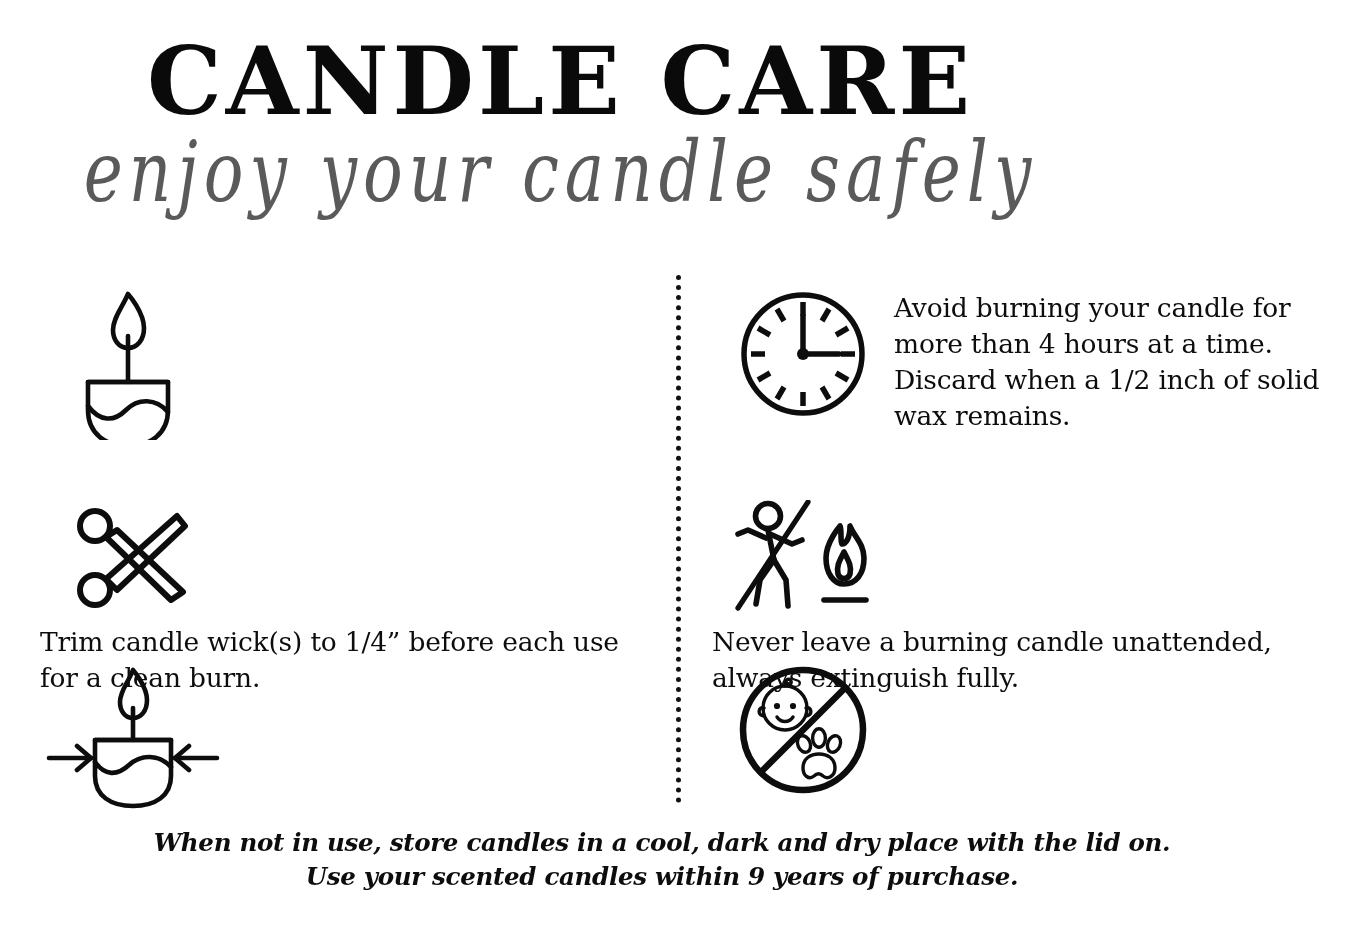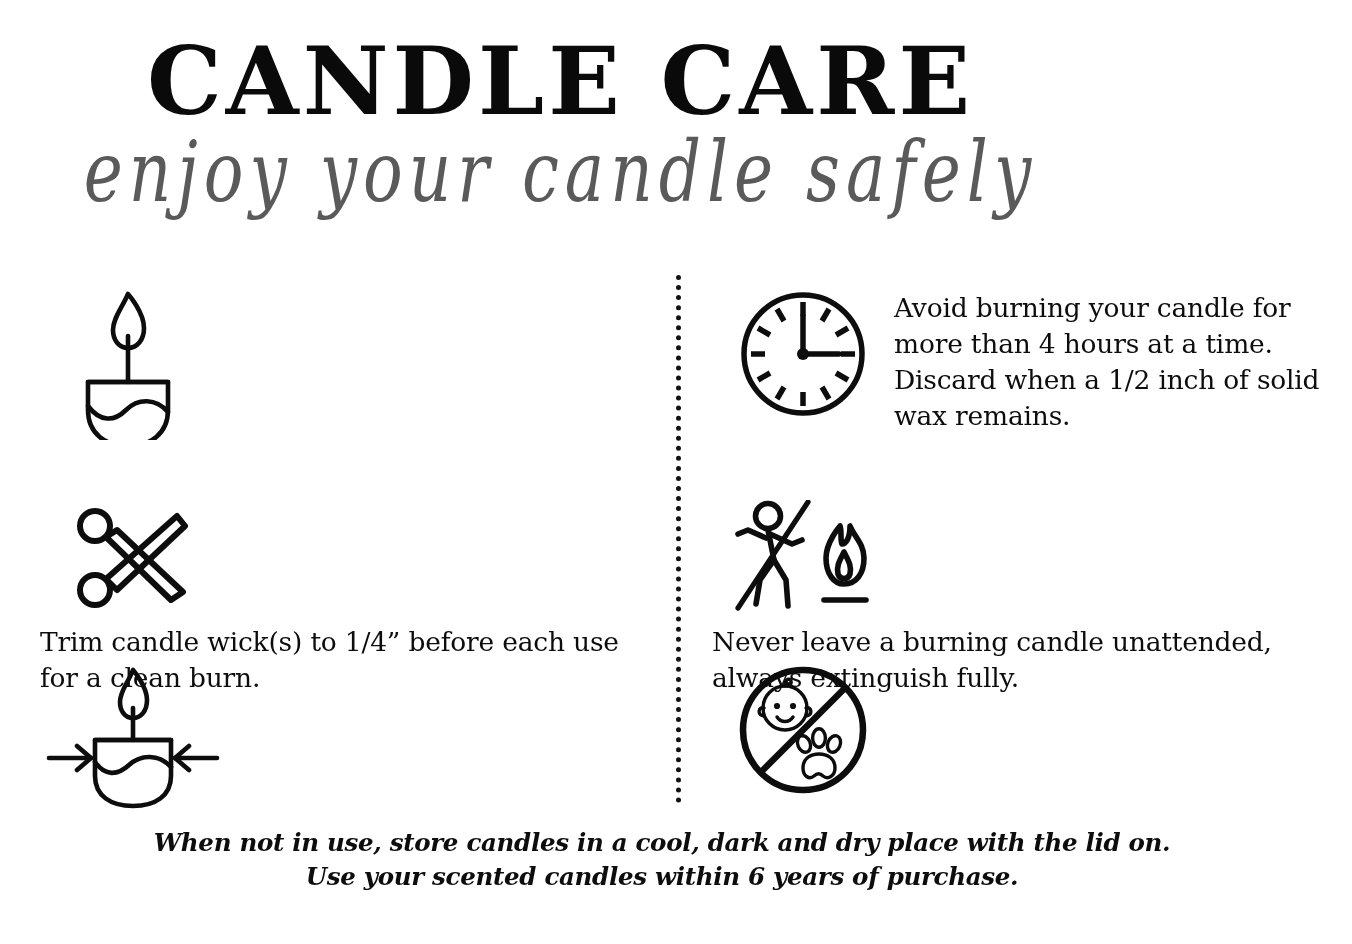--- a/index.html
+++ b/index.html
@@ -305,16 +305,16 @@
             </g>
           </svg>
         </div>
       </div>
 
     </div>
   </div>
 
   <div id="footer">
     <span class="footer-line">When not in use, store candles in a cool, dark and dry place with the lid on.</span>
-    <span class="footer-line">Use your scented candles within 6 years of purchase.</span>
+    <span class="footer-line">Use your scented candles within 9 years of purchase.</span>
   </div>
 
 </div>
 
 </body></html>

